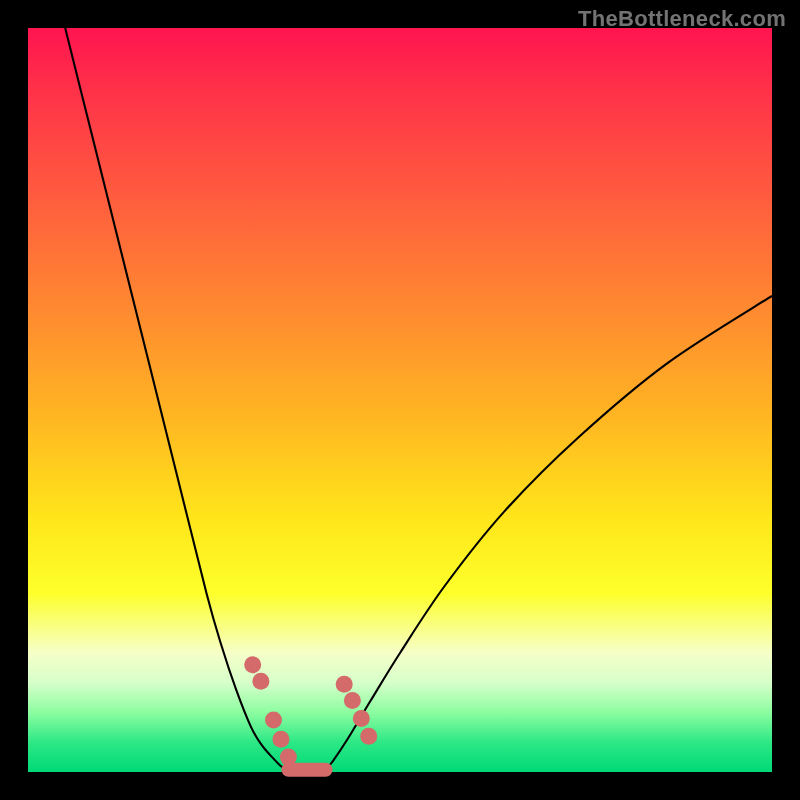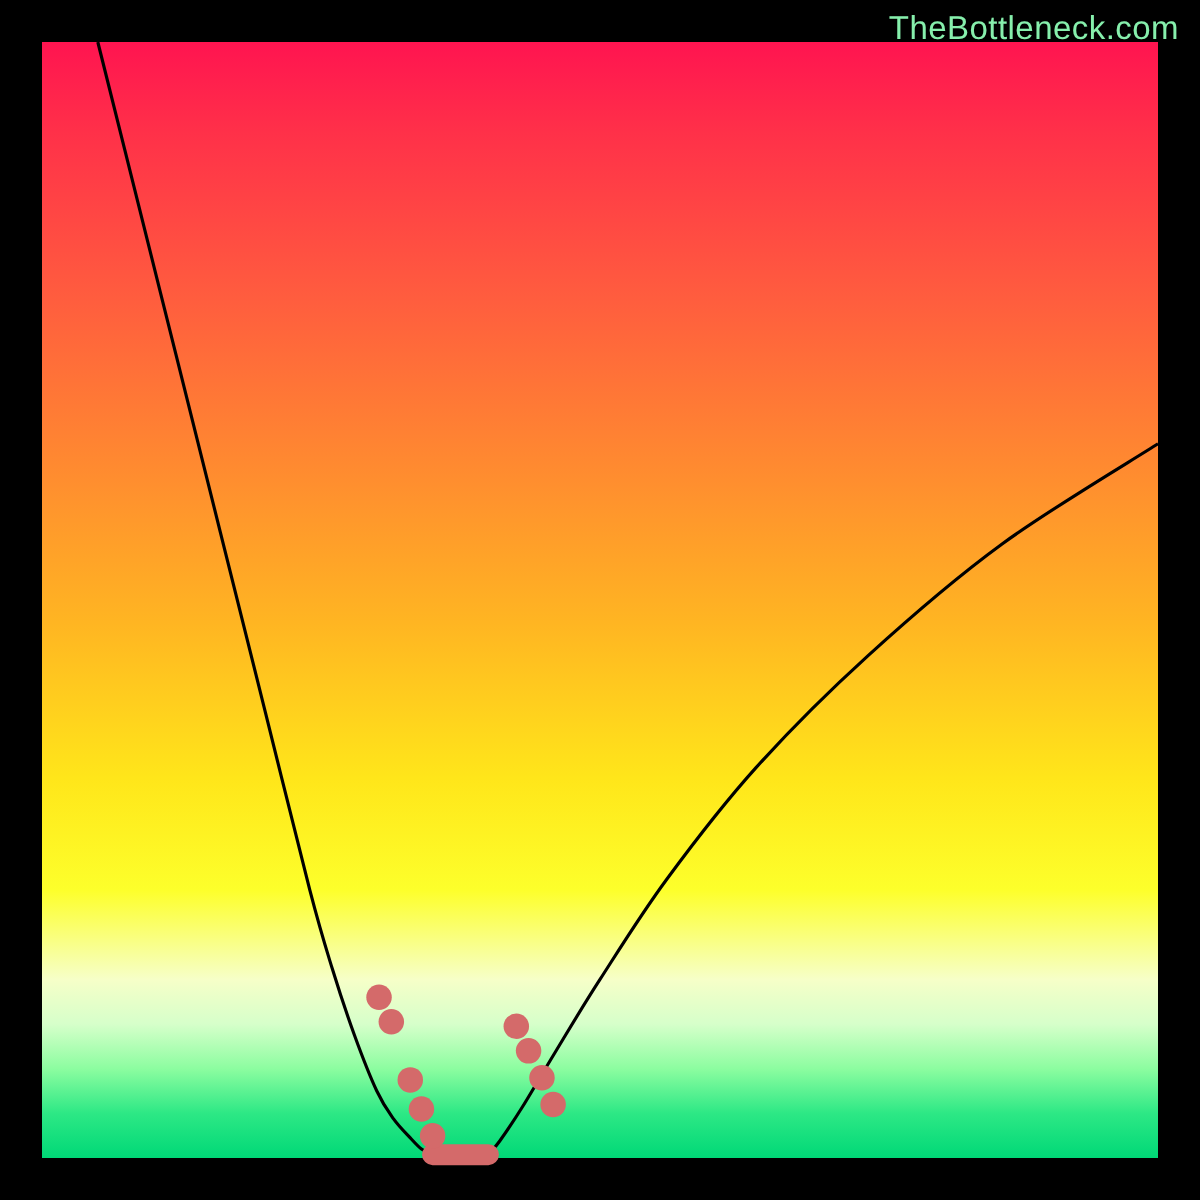--- a/index.html
+++ b/index.html
@@ -28,23 +28,23 @@
       #f6ffc8 84%,
       #d6ffca 88%,
       #8cfda0 92%,
       #2de885 96%,
       #00d877 100%);
   }
   .attribution {
     position: absolute;
     top: 6px;
     right: 14px;
-    color: #86efac;
+    color: #737373;
     font-size: 22px;
-    font-weight: 400;
+    font-weight: 700;
     letter-spacing: 0.3px;
   }
   svg.plot {
     position: absolute;
     left: 0; top: 0;
     width: 800px; height: 800px;
     pointer-events: none;
   }
   .curve {
     fill: none;

